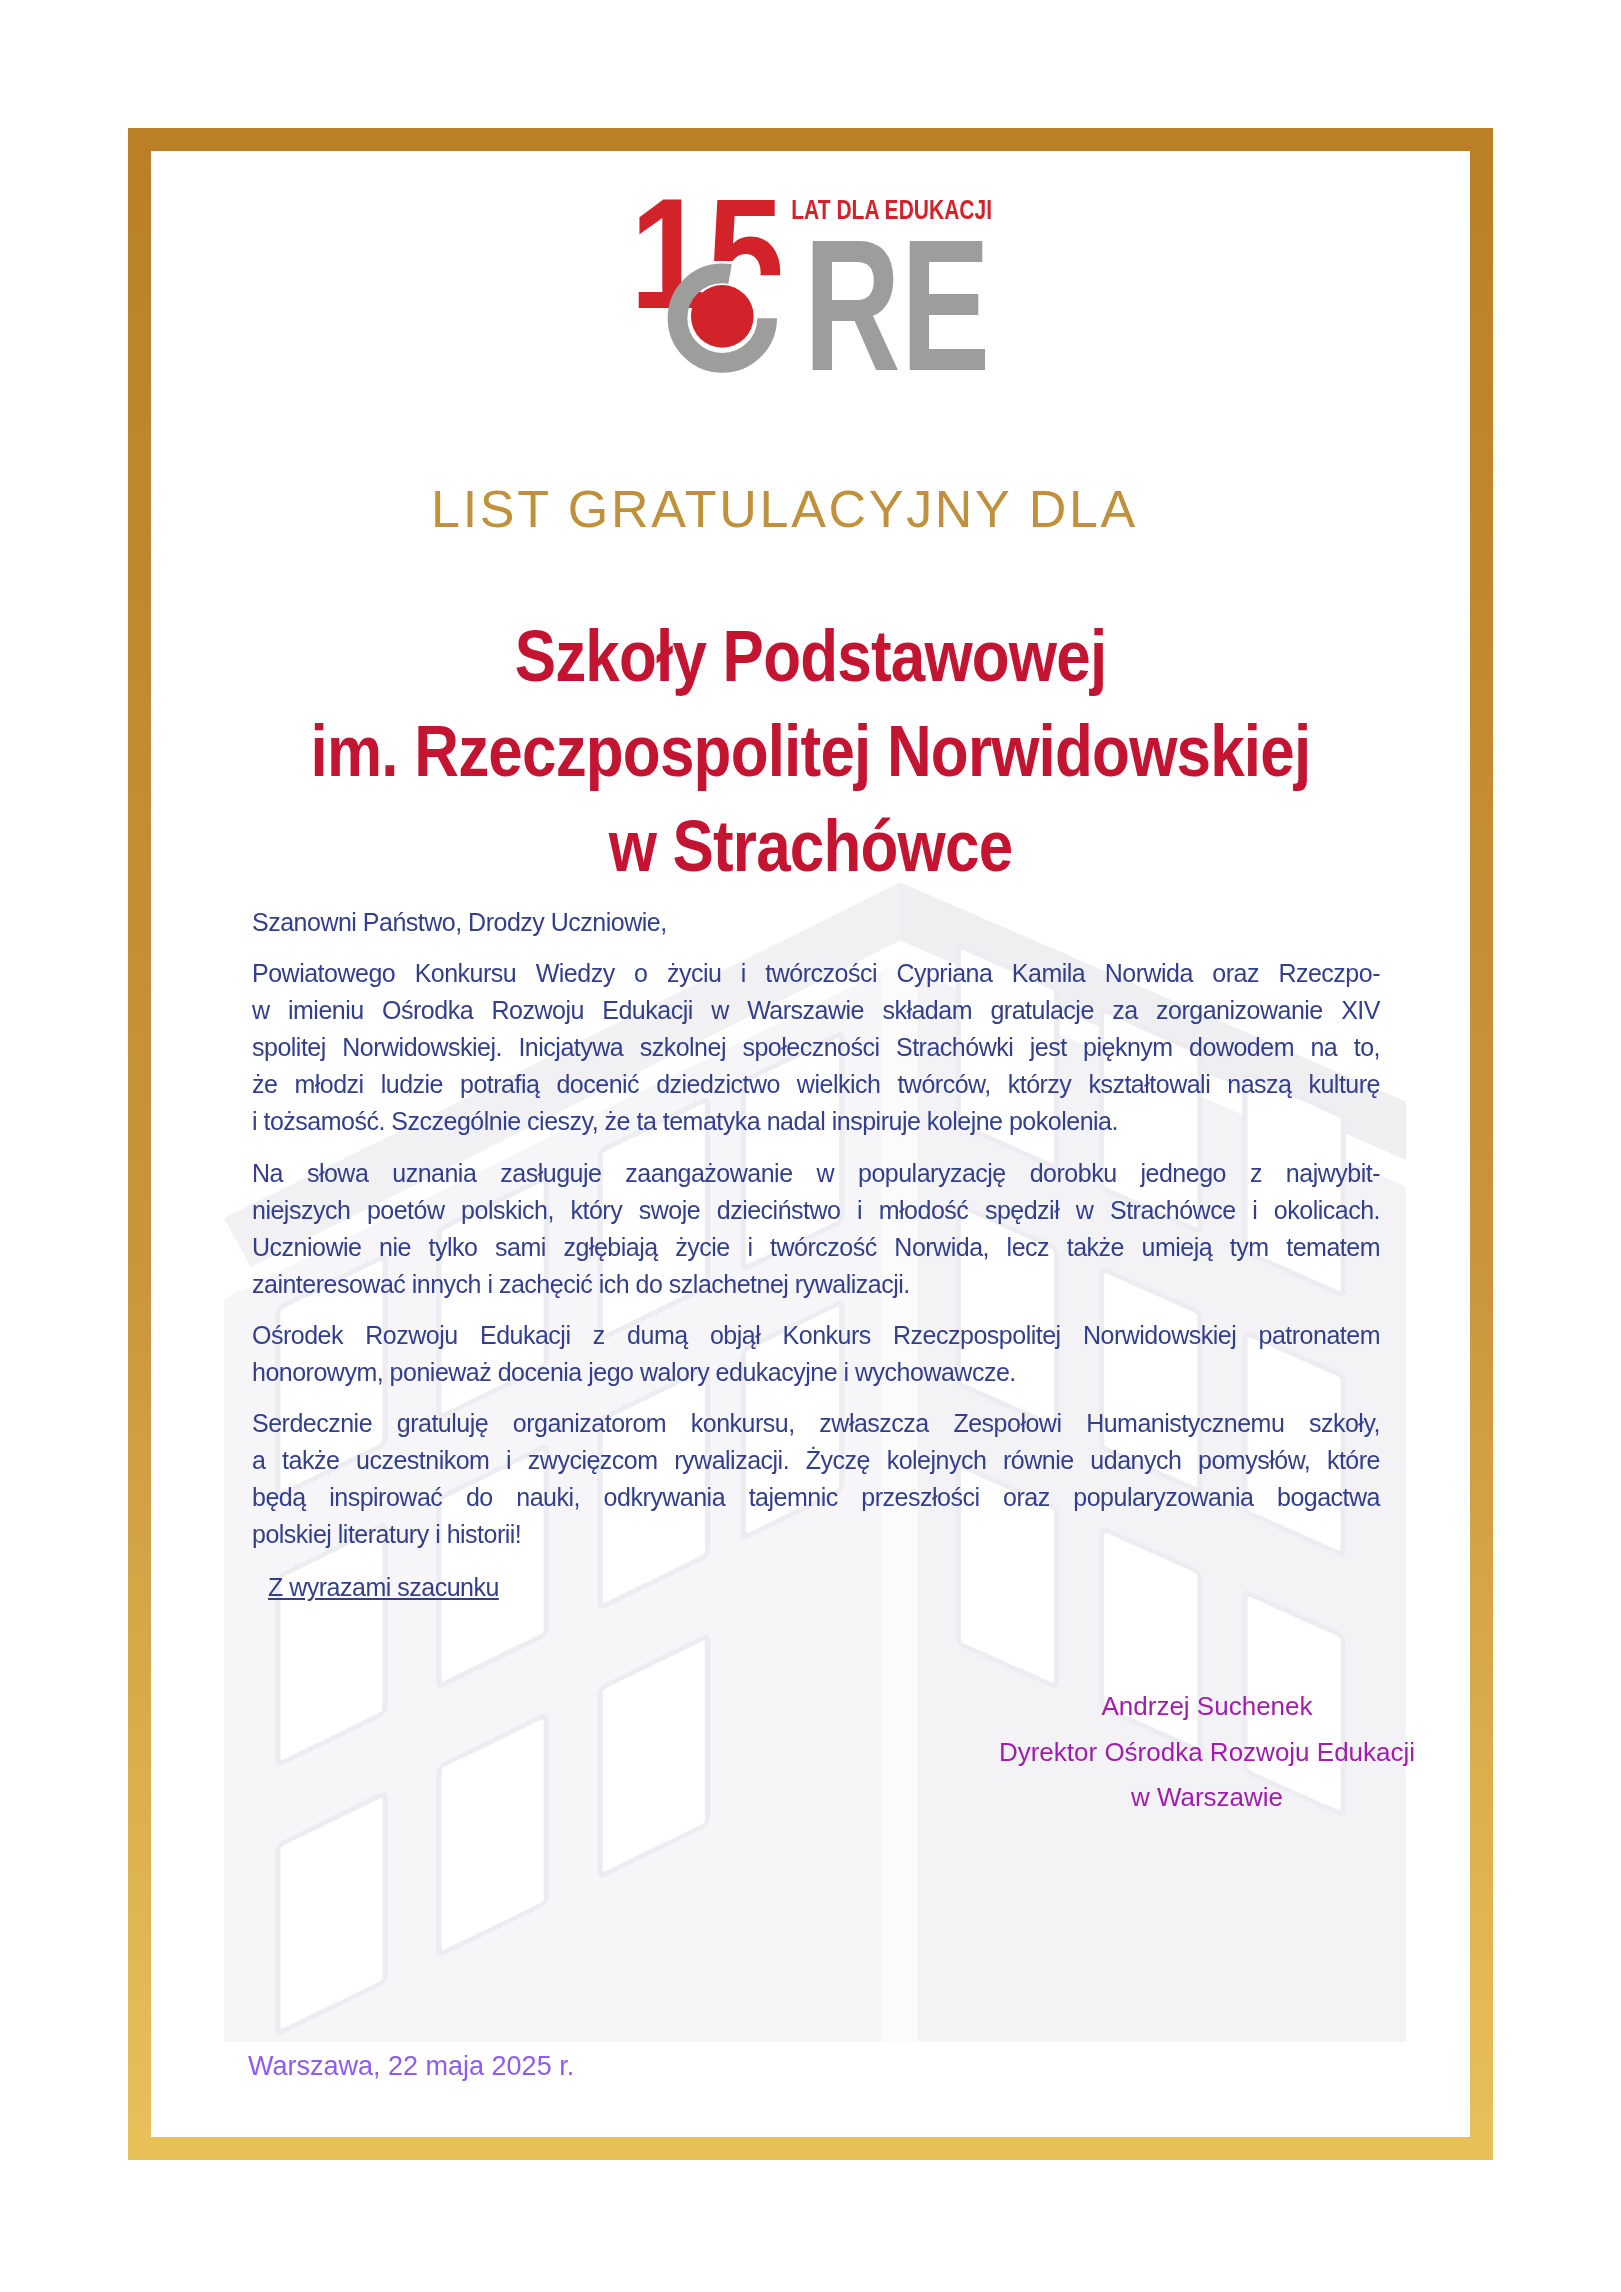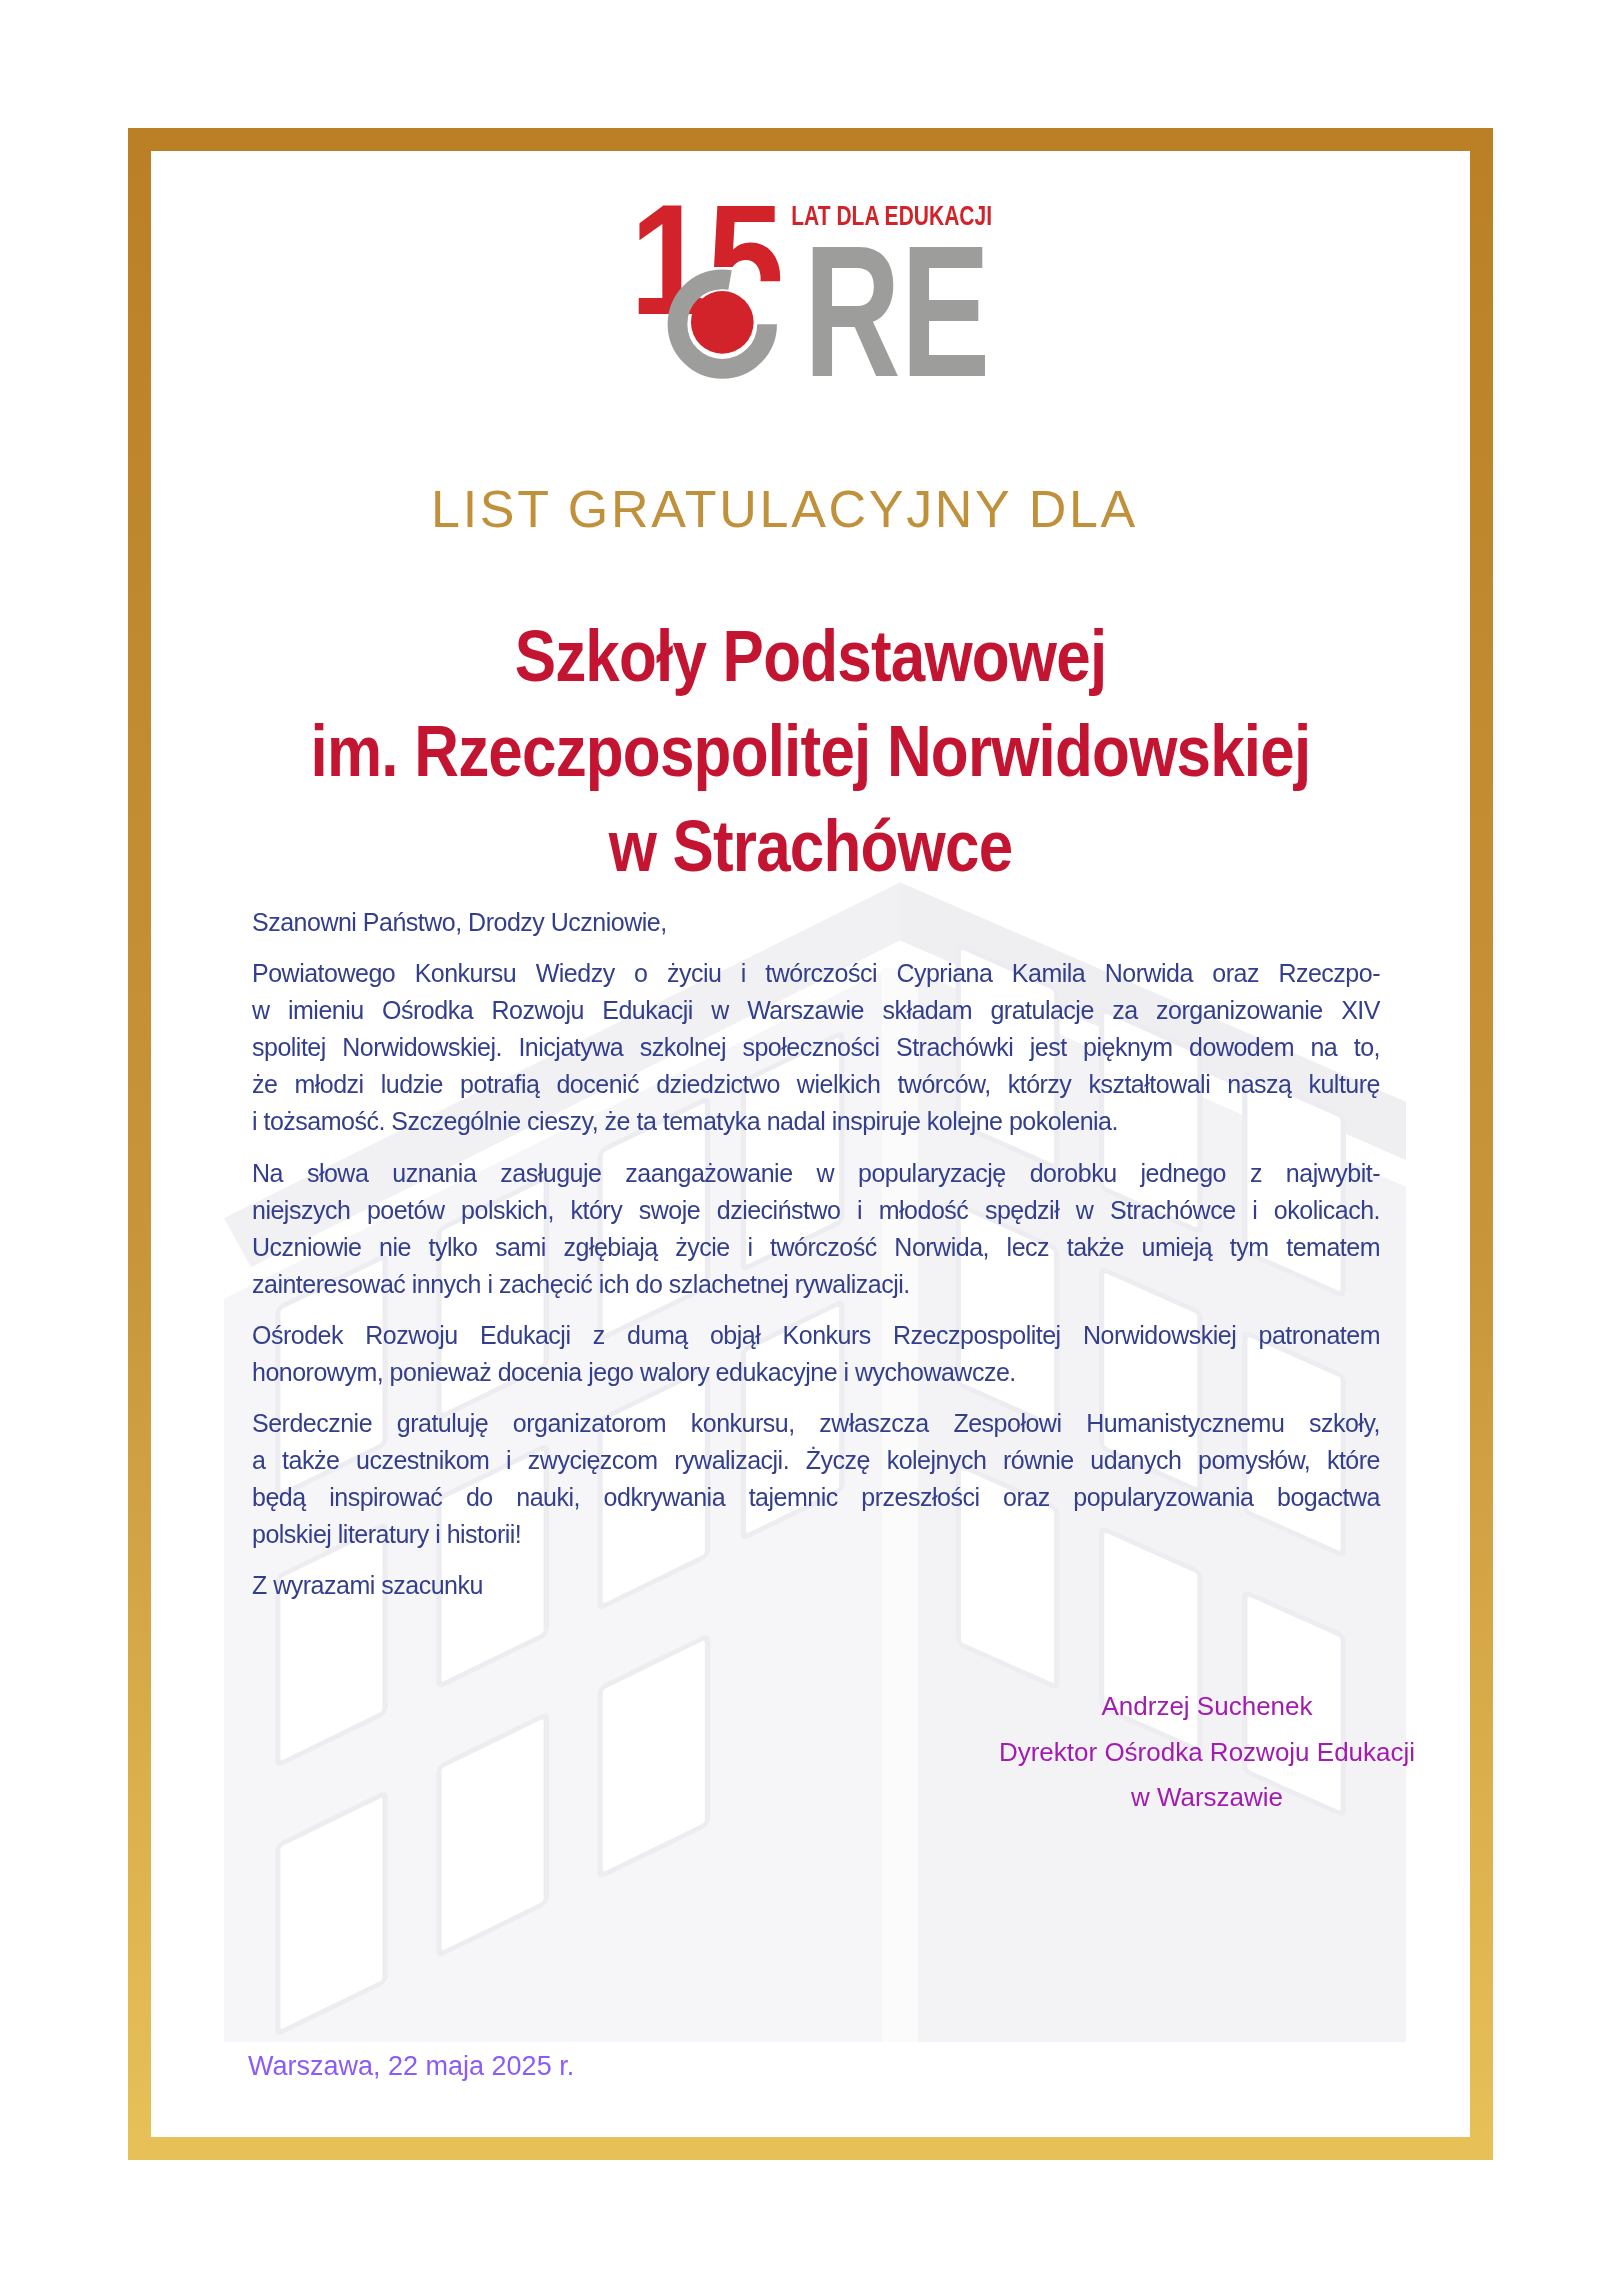--- a/index.html
+++ b/index.html
@@ -11,40 +11,40 @@
     position:absolute;left:128px;top:128px;right:128px;bottom:133px;
     border:23px solid #c08a2e;
     border-image:linear-gradient(180deg,#bb8026 0%,#c8953a 55%,#e7c058 100%) 1;
     pointer-events:none;
   }
   .watermark{
     position:absolute;left:224px;top:833px;width:1182px;height:1209px;
     opacity:0.55;
   }
   .content{position:absolute;inset:0;}
-  .logo-wrap{position:absolute;left:630px;top:196px;width:362px;height:190px;}
+  .logo-wrap{position:absolute;left:630px;top:190px;width:362px;height:190px;}
   .title{
     position:absolute;left:0;top:479px;width:1569px;text-align:center;
     font-size:52px;font-weight:400;letter-spacing:2.7px;color:#c0903a;
     line-height:60px;
   }
   .recipient{
     position:absolute;left:94px;top:609px;width:1433px;text-align:center;
     font-size:72px;font-weight:bold;color:#c31431;line-height:95px;
     letter-spacing:-0.9px;transform:scaleX(0.86);transform-origin:50% 0;
   }
   .letter-body{
     position:absolute;left:252px;top:904px;width:1128px;
     font-size:25px;line-height:37px;color:#333e8c;letter-spacing:-0.5px;
   }
   .salutation{margin:0 0 14.3px 0;}
   .para{margin:0 0 14.3px 0;}
   .jline{text-align:justify;text-align-last:justify;white-space:nowrap;}
   .jline.last{text-align-last:left;}
-  .closing{margin:0;}
+  .closing{margin:16px;text-decoration:underline;}
   .signature{
     position:absolute;left:974px;top:1682px;width:466px;text-align:center;
     font-size:26px;line-height:48px;color:#a21caf;
   }
   .signature .role{line-height:45px;}
   .date-line{
     position:absolute;left:248px;top:2051px;width:716px;
     font-size:27px;color:#8b5cf6;
   }
 </style>

